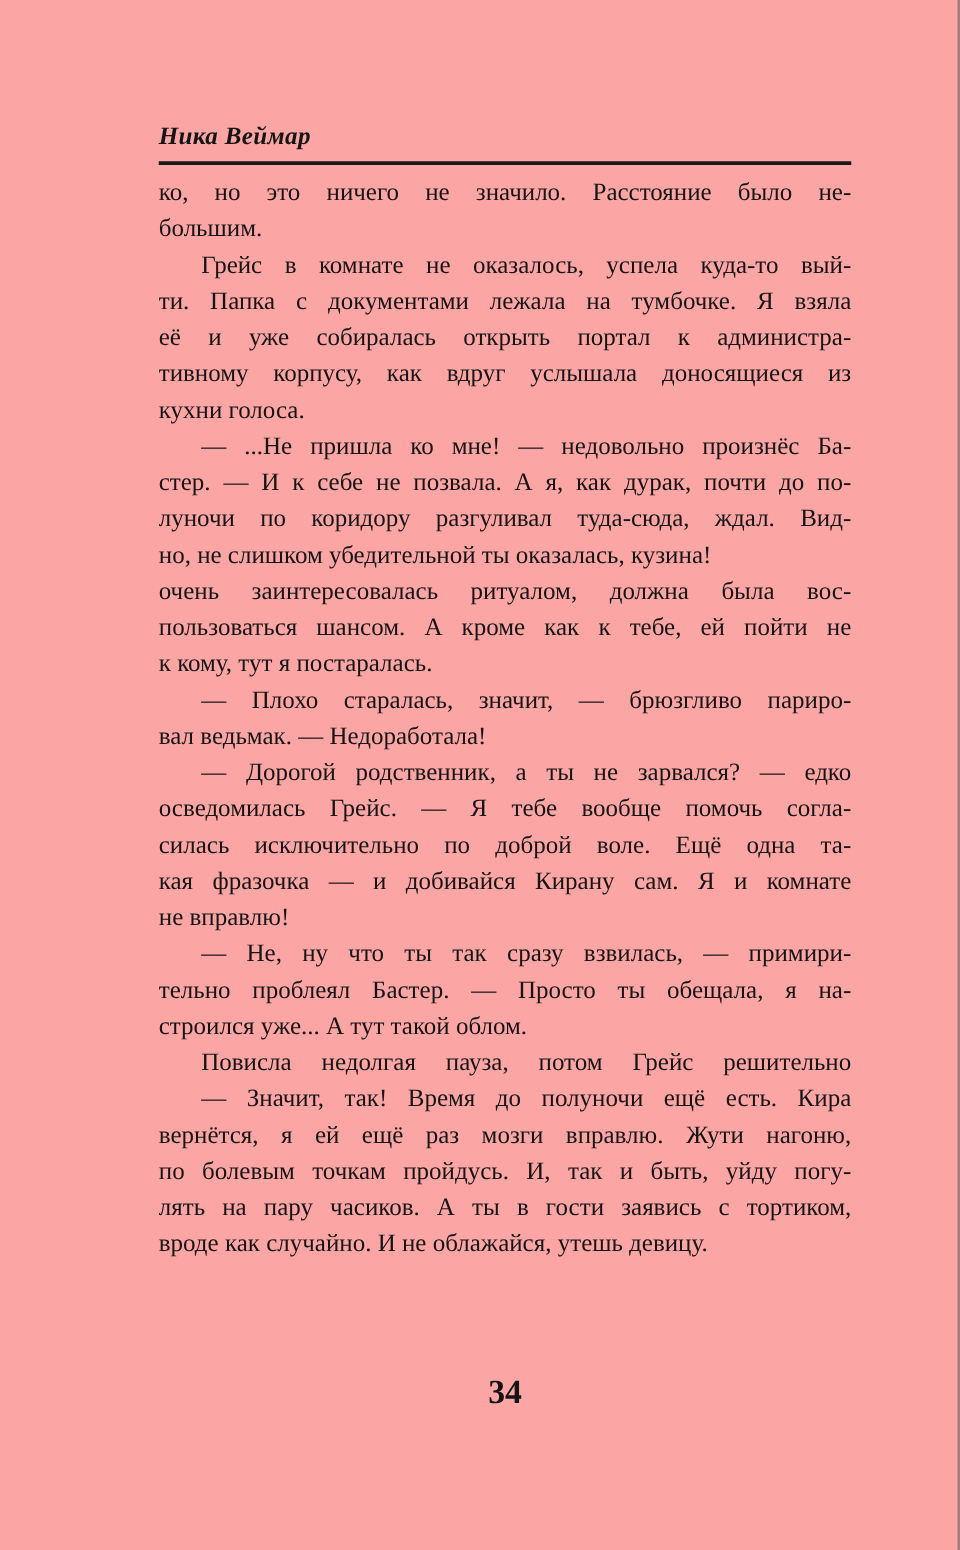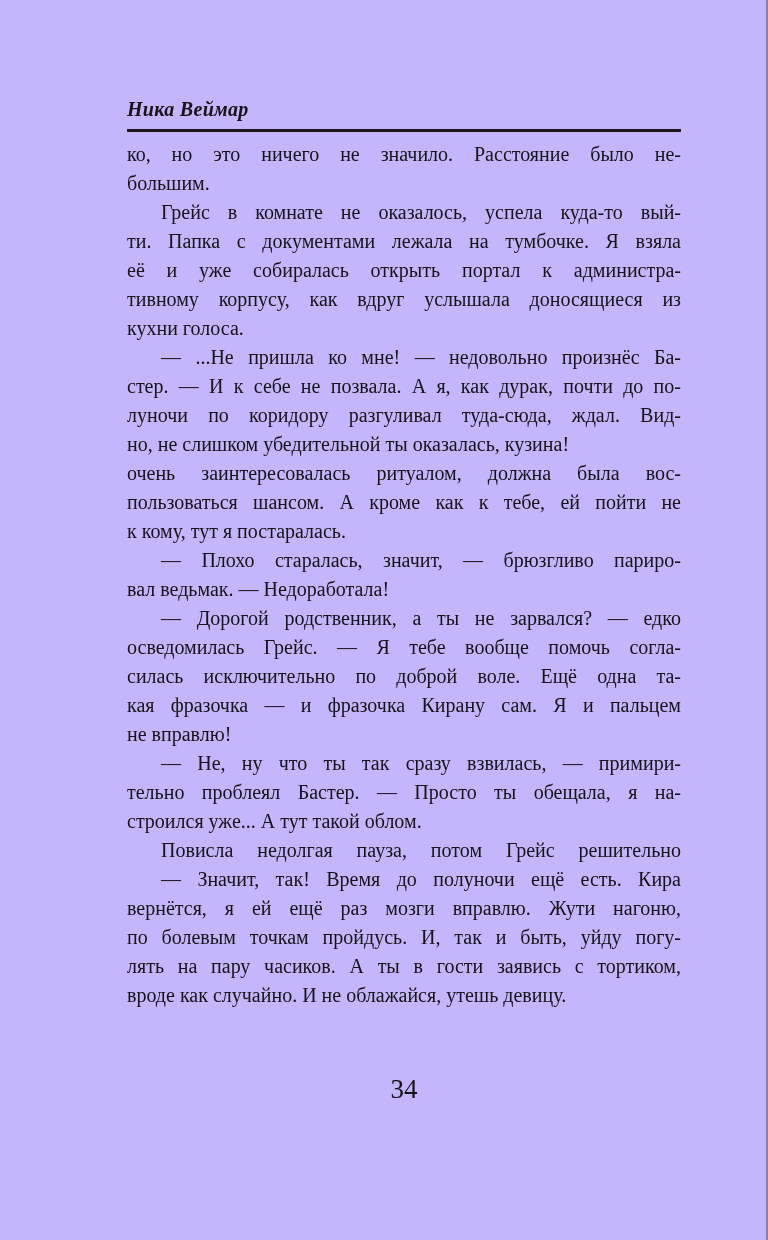--- a/index.html
+++ b/index.html
@@ -4,21 +4,21 @@
 <style>
   html, body {
     margin: 0;
     padding: 0;
     background: #ffffff;
   }
   .page {
     position: relative;
     width: 768px;
     height: 1240px;
-    background: #c4b5fd;
+    background: #fca5a5;
     font-family: "Liberation Serif", serif;
     color: #151515;
     overflow: hidden;
   }
   .content {
     position: absolute;
     left: 127px;
     top: 0;
     width: 554px;
   }
@@ -51,25 +51,25 @@
   .line.last {
     text-align-last: left;
     -moz-text-align-last: left;
   }
   .line.indent {
     text-indent: 34px;
   }
   .page-number {
     position: absolute;
     left: 127px;
-    top: 1074px;
+    top: 1098px;
     width: 554px;
     text-align: center;
     font-size: 27px;
-    font-weight: normal;
+    font-weight: bold;
   }
   .scan-edge {
     position: absolute;
     right: 0;
     top: 0;
     width: 2px;
     height: 100%;
     background: #5a5a5a;
     opacity: 0.55;
   }
@@ -105,21 +105,21 @@
           <div class="line last">к кому, тут я постаралась.</div>
         </div>
         <div class="paragraph">
           <div class="line indent">— Плохо старалась, значит, — брюзгливо париро-</div>
           <div class="line last">вал ведьмак. — Недоработала!</div>
         </div>
         <div class="paragraph">
           <div class="line indent">— Дорогой родственник, а ты не зарвался? — едко</div>
           <div class="line">осведомилась Грейс. — Я тебе вообще помочь согла-</div>
           <div class="line">силась исключительно по доброй воле. Ещё одна та-</div>
-          <div class="line">кая фразочка — и фразочка Кирану сам. Я и пальцем</div>
+          <div class="line">кая фразочка — и добивайся Кирану сам. Я и комнате</div>
           <div class="line last">не вправлю!</div>
         </div>
         <div class="paragraph">
           <div class="line indent">— Не, ну что ты так сразу взвилась, — примири-</div>
           <div class="line">тельно проблеял Бастер. — Просто ты обещала, я на-</div>
           <div class="line last">строился уже... А тут такой облом.</div>
         </div>
         <div class="paragraph">
           <div class="line indent">Повисла недолгая пауза, потом Грейс решительно</div>
         </div>

